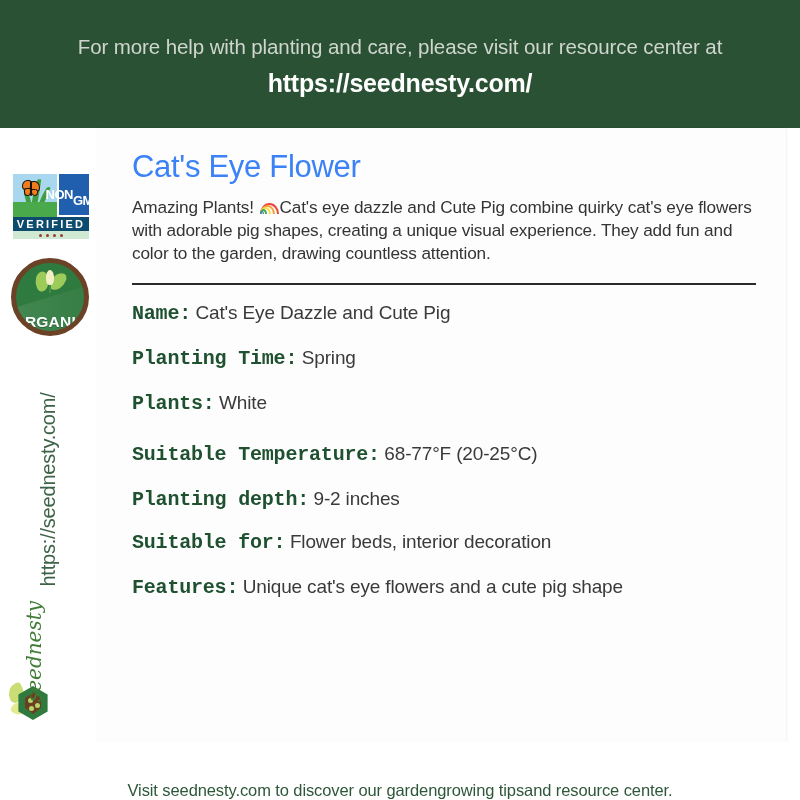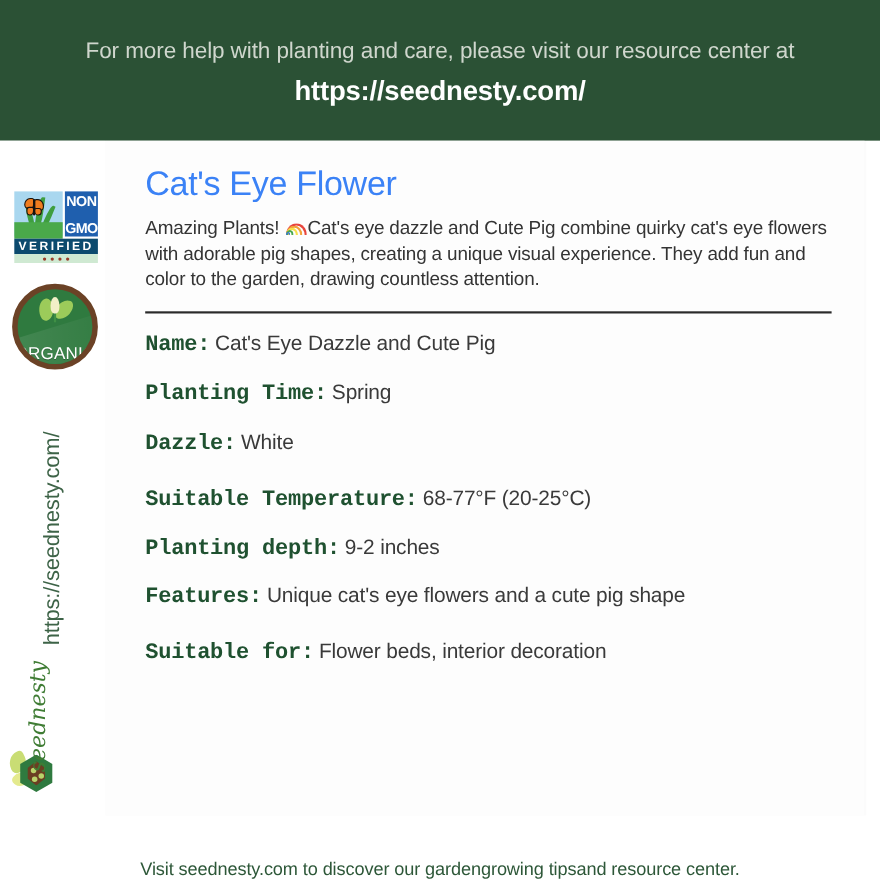--- a/index.html
+++ b/index.html
@@ -99,21 +99,21 @@
   .ng-wr { left: 9px; top: 1px; width: 9px; height: 11px; border-radius: 20% 60% 40% 40%; }
   .ng-wl2 { left: 2px; top: 8px; width: 7px; height: 8px; border-radius: 40% 30% 60% 50%; }
   .ng-wr2 { left: 9px; top: 9px; width: 7px; height: 7px; border-radius: 30% 40% 50% 60%; }
   .ng-body {
     position: absolute; left: 8px; top: 1px; width: 2px; height: 15px;
     background: #17130f; border-radius: 1px;
   }
   .ng-gmobox {
     position: absolute; left: 49px; top: 3px; width: 30px; height: 41px;
     background: #1f5fae; color: #ffffff;
-    display: flex; flex-direction: column; align-items: center; justify-content: center;
+    display: flex; flex-direction: row; align-items: center; justify-content: center;
     font-weight: bold; line-height: 1;
   }
   .ng-gmobox span { font-size: 13px; letter-spacing: -0.5px; }
   .ng-gmobox span + span { margin-top: 12px; }
   .ng-verified {
     position: absolute; left: 3px; top: 46px; width: 76px; height: 14px;
     background: #0c4a6e; color: #ffffff; font-weight: bold; font-size: 11px;
     letter-spacing: 2.2px; display: flex; align-items: center; justify-content: center;
   }
   .ng-seedrow {
@@ -152,21 +152,21 @@
   .org-bud {
     position: absolute; left: 11px; top: 0; width: 8px; height: 15px;
     background: #f2efc7; border-radius: 50% 50% 40% 40%;
   }
   .org-stem {
     position: absolute; left: 14px; top: 6px; width: 2px; height: 17px;
     background: #3f8f45;
   }
   .org-text {
     position: relative;
-    color: #ffffff; font-weight: normal; font-size: 15.5px;
+    color: #ffffff; font-weight: bold; font-size: 15.5px;
     letter-spacing: 0.2px; margin-top: 20px;
     text-shadow: 0 1px 0 rgba(0,0,0,0.25);
   }
 
   
   .vertical-url {
     position: absolute;
     left: -82px;
     top: 350px;
     width: 260px;
@@ -383,42 +383,42 @@
       <span class="detail-label">Name:</span>
       <span class="detail-value">Cat's Eye Dazzle and Cute Pig</span>
     </div>
 
     <div class="detail-row">
       <span class="detail-label">Planting Time:</span>
       <span class="detail-value">Spring</span>
     </div>
 
     <div class="detail-row roomy">
-      <span class="detail-label">Dazzle:</span>
+      <span class="detail-label">Plants:</span>
       <span class="detail-value">White</span>
     </div>
 
     <div class="detail-row">
       <span class="detail-label">Suitable Temperature:</span>
       <span class="detail-value">68-77°F (20-25°C)</span>
     </div>
 
     <div class="detail-row tight">
       <span class="detail-label">Planting depth:</span>
       <span class="detail-value">9-2 inches</span>
     </div>
 
 
+    <div class="detail-row">
+      <span class="detail-label">Suitable for:</span>
+      <span class="detail-value">Flower beds, interior decoration</span>
+    </div>
+
     <div class="detail-row roomy">
       <span class="detail-label">Features:</span>
       <span class="detail-value">Unique cat's eye flowers and a cute pig shape</span>
-    </div>
-
-    <div class="detail-row">
-      <span class="detail-label">Suitable for:</span>
-      <span class="detail-value">Flower beds, interior decoration</span>
     </div>
   </div>
 
   <div class="footer-note">
     <span>Visit seednesty.com to discover our gardengrowing tipsand resource center.</span>
   </div>
 </div>
 
 </body></html>

